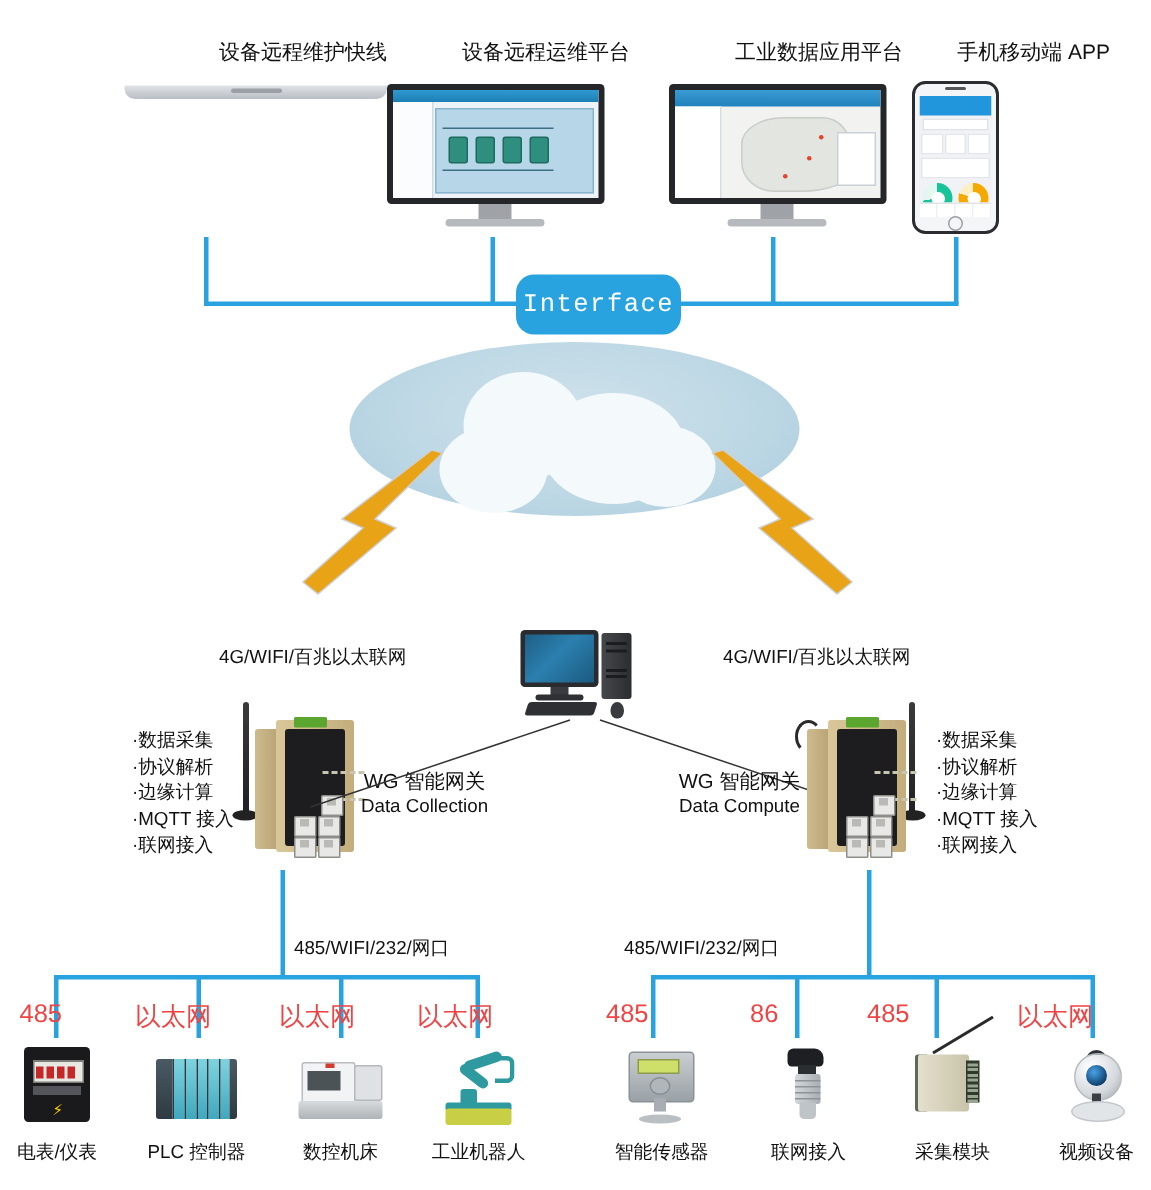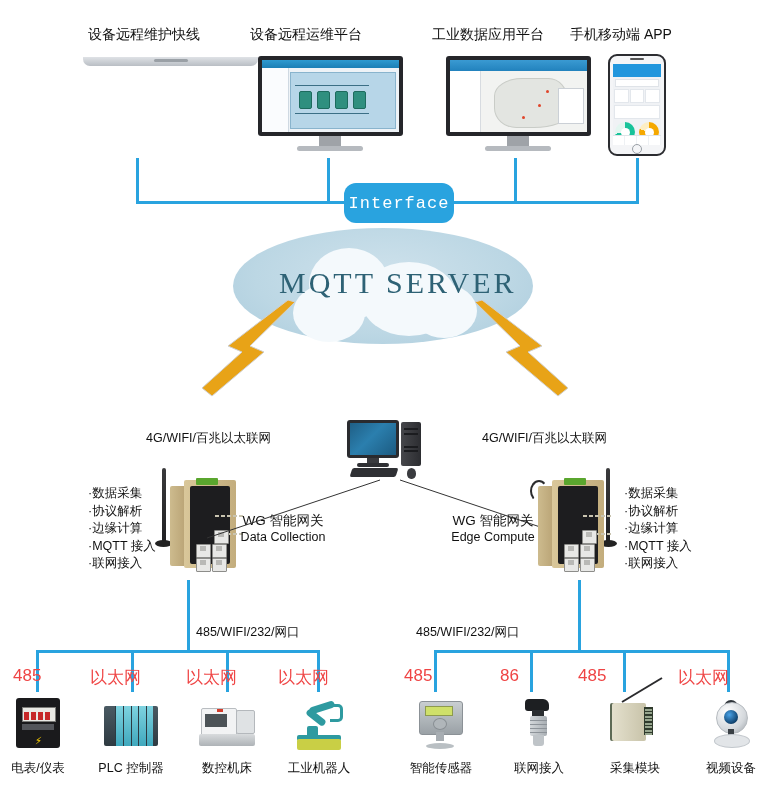--- a/index.html
+++ b/index.html
@@ -2,21 +2,21 @@
 <html><head>
 <meta charset="utf-8">
 <style>
   html,body{margin:0;padding:0;}
   body{
     width:767px;height:793px;background:#ffffff;position:relative;overflow:hidden;
     font-family:"Liberation Sans","DejaVu Sans",sans-serif;color:#1a1a1a;
   }
   .abs{position:absolute;}
   
-  .toplabel{font-size:14px;color:#111;text-align:left;white-space:nowrap;}
+  .toplabel{font-size:14px;color:#111;text-align:right;white-space:nowrap;}
   
   .laptop-wrap{width:175px;height:95px;}
   .laptop-lid{
     width:160px;height:80px;background:#2e2f33;border-radius:5px 5px 2px 2px;
     padding:5px;box-sizing:border-box;margin:0 auto;
   }
   .laptop-base{
     width:175px;height:9px;background:linear-gradient(#dfe2e6,#b9bec4);
     border-radius:0 0 7px 7px;margin-top:1px;position:relative;
   }
@@ -287,21 +287,20 @@
 <div class="abs iface" style="left:344px;top:183px;">
   <span>Interface</span>
 </div>
 
 <div class="abs" style="left:233px;top:228px;width:300px;height:120px;">
   <div class="cloud-ellipse abs" style="left:0;top:0;"></div>
   <div class="puff" style="left:76px;top:20px;width:80px;height:72px;"></div>
   <div class="puff" style="left:128px;top:34px;width:96px;height:74px;"></div>
   <div class="puff" style="left:60px;top:56px;width:72px;height:58px;"></div>
   <div class="puff" style="left:178px;top:56px;width:66px;height:54px;"></div>
-  <div class="abs cloudtxt" style="left:46px;top:38px;">MQTT SERVER</div>
 </div>
 
 <svg class="abs" style="left:190px;top:300px;" width="120" height="100">
   <polygon points="105,2 60,46 74,52 22,96 12,88 52,52 38,46 98,0" fill="#e8a317" stroke="#cfcfcf" stroke-width="1"></polygon>
 </svg>
 <svg class="abs" style="left:460px;top:300px;" width="120" height="100">
   <polygon points="15,2 60,46 46,52 98,96 108,88 68,52 82,46 22,0" fill="#e8a317" stroke="#cfcfcf" stroke-width="1"></polygon>
 </svg>
 
 <div class="abs netlabel" style="left:146px;top:430px;">4G/WIFI/百兆以太联网</div>
@@ -384,21 +383,21 @@
 <div class="abs bullets" style="left:624px;top:485px;">
   <div>·数据采集</div>
   <div>·协议解析</div>
   <div>·边缘计算</div>
   <div>·MQTT 接入</div>
   <div>·联网接入</div>
 </div>
 
 <div class="abs gw-label" style="left:438px;top:512px;width:110px;">
   <div class="cn">WG 智能网关</div>
-  <div class="en">Edge Compute</div>
+  <div class="en">Data Compute</div>
 </div>
 
 <div class="abs vline" style="left:187px;top:580px;height:72px;"></div>
 <div class="abs netlabel" style="left:196px;top:624px;">485/WIFI/232/网口</div>
 <div class="abs hline" style="left:36px;top:650px;width:284px;"></div>
 <div class="abs vline" style="left:36px;top:650px;height:42px;"></div>
 <div class="abs vline" style="left:131px;top:650px;height:42px;"></div>
 <div class="abs vline" style="left:226px;top:650px;height:42px;"></div>
 <div class="abs vline" style="left:317px;top:650px;height:42px;"></div>
 

